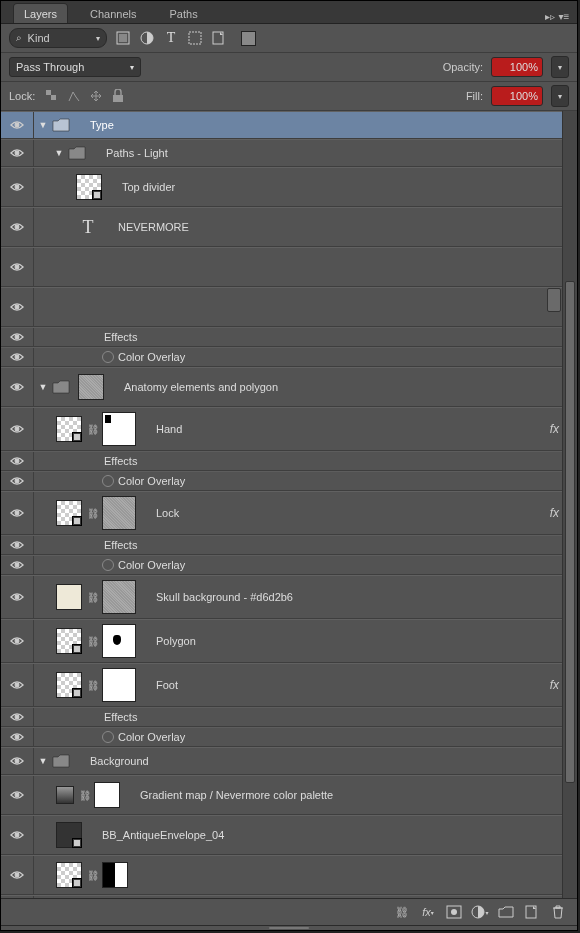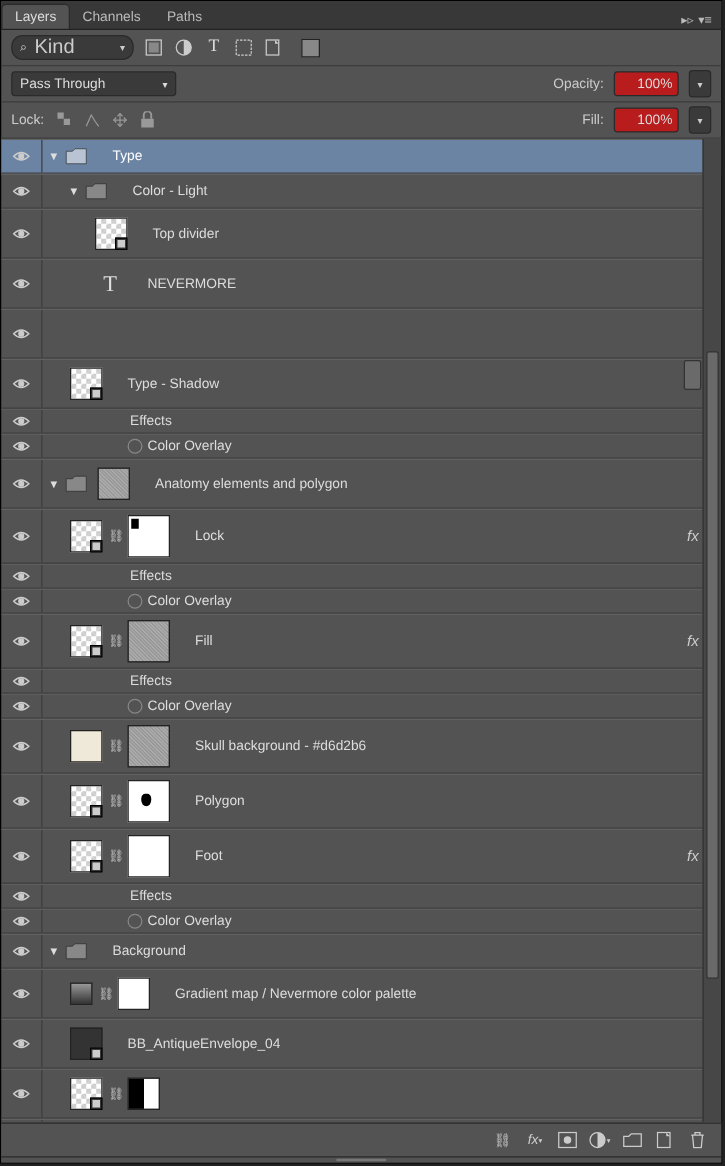--- a/index.html
+++ b/index.html
@@ -1,27 +1,27 @@
 <!DOCTYPE html>
 <html><head>
 <meta charset="utf-8">
 <style>
   html,body{margin:0;padding:0;background:#222;font-family:Tahoma,Arial,sans-serif;font-size:11px;color:#ccc;width:580px;height:933px;overflow:hidden}
   .panel{width:576px;height:929px;background:#535353;border:1px solid #000;display:flex;flex-direction:column;position:relative}
   
   .tabs{height:22px;background:#383838;display:flex;align-items:flex-end;border-bottom:1px solid #222;position:relative}
-  .tab{padding:4px 10px 3px;color:#bbb;font-size:11px;cursor:pointer;border-top-left-radius:3px;border-top-right-radius:3px;margin-left:1px}
+  .tab{padding:4px 10px 3px;color:#bbb;font-size:11px;cursor:pointer;border-top-left-radius:3px;border-top-right-radius:3px;margin-left:13px}
   .tab.active{background:#535353;color:#ddd;box-shadow:0 -1px 0 #2a2a2a,1px 0 0 #2a2a2a,-1px 0 0 #2a2a2a}
   .tabs-right{margin-left:auto;display:flex;align-items:center;padding-right:6px;color:#bbb}
   .mini{width:14px;height:14px;display:flex;align-items:center;justify-content:center;cursor:pointer;font-size:10px}
   
   .row{display:flex;align-items:center;height:28px;padding:0 8px;border-bottom:1px solid #3d3d3d;gap:8px}
   .search{width:84px;height:18px;background:#3a3a3a;border:1px solid #2a2a2a;border-radius:9px;display:flex;align-items:center;padding:0 6px;color:#ccc;gap:4px}
   .search .mag{font-size:10px}
-  .search input{background:transparent;border:none;color:#ccc;font-size:16px;width:38px;outline:none}
+  .search input{background:transparent;border:none;color:#ccc;font-size:11px;width:38px;outline:none}
   .search .dd{margin-left:auto;font-size:8px}
   .ficons{display:flex;gap:8px}
   .ficon{width:16px;height:16px;display:flex;align-items:center;justify-content:center;color:#ddd;cursor:pointer}
   .swatch{width:13px;height:13px;background:#888;border:1px solid #222;margin-left:6px}
   
   .blend{width:118px;height:18px;background:#3a3a3a;border:1px solid #2a2a2a;border-radius:3px;display:flex;align-items:center;padding:0 6px;color:#ddd}
   .blend .dd{margin-left:auto;font-size:8px}
   .lbl{color:#ccc;font-size:11px}
   .pct{width:42px;height:18px;background:#b91c1c;border:1px solid #2a2a2a;border-radius:3px;display:flex;align-items:center;justify-content:flex-end;padding:0 4px;color:#ddd}
   .stepbtn{width:16px;height:20px;background:#3a3a3a;border:1px solid #2a2a2a;border-radius:3px;display:flex;align-items:center;justify-content:center;font-size:8px;cursor:pointer}
@@ -189,21 +189,21 @@
             <path d="M1 5 Q8 -2 15 5 Q8 12 1 5 Z"></path>
             <circle cx="8" cy="5" r="2.2" fill="#ccc"></circle>
           </svg>
         </div>
       <div class="content">
           <span class="indent" style="width:20px"></span>
           <span class="twist">▼</span>
         <span class="folder"><svg viewBox="0 0 18 14">
               <path d="M1 3 L6 3 L8 1 L17 1 L17 13 L1 13 Z"></path>
             </svg></span>
-        <span class="name">Color - Light</span>
+        <span class="name">Paths - Light</span>
       </div>
     </div>
 
     <div class="layer big">
       <div class="eye">
           <svg viewBox="0 0 16 10">
             <path d="M1 5 Q8 -2 15 5 Q8 12 1 5 Z"></path>
             <circle cx="8" cy="5" r="2.2" fill="#ccc"></circle>
           </svg>
         </div>
@@ -239,29 +239,20 @@
         </div>
     </div>
 
     <div class="layer big" style="position:relative">
       <div class="eye">
           <svg viewBox="0 0 16 10">
             <path d="M1 5 Q8 -2 15 5 Q8 12 1 5 Z"></path>
             <circle cx="8" cy="5" r="2.2" fill="#ccc"></circle>
           </svg>
         </div>
-      <div class="content">
-          <span class="indent" style="width:22px"></span>
-        <div class="thumb checker">
-            <div class="smartbadge"></div>
-          </div>
-        <span class="name">Type - Shadow</span>
-        <span class="fx">fx</span>
-          <span class="sidearr">▲</span>
-      </div>
       <div class="miniscroll"></div>
     </div>
     <div class="sub">
         <div class="eye">
           <svg viewBox="0 0 16 10">
             <path d="M1 5 Q8 -2 15 5 Q8 12 1 5 Z"></path>
             <circle cx="8" cy="5" r="2.2" fill="#ccc"></circle>
           </svg>
         </div>
         <div class="content">
@@ -310,21 +301,21 @@
         </div>
       <div class="content">
           <span class="indent" style="width:22px"></span>
         <div class="thumb checker">
             <div class="smartbadge"></div>
           </div>
         <span class="link">⛓</span>
         <div class="thumb thumbL" style="background:#fff">
             <div style="position:absolute;left:2px;top:2px;width:6px;height:8px;background:#000"></div>
           </div>
-        <span class="name">Lock</span>
+        <span class="name">Hand</span>
         <span class="fx">fx</span>
           <span class="sidearr">▲</span>
       </div>
     </div>
     <div class="sub">
         <div class="eye">
           <svg viewBox="0 0 16 10">
             <path d="M1 5 Q8 -2 15 5 Q8 12 1 5 Z"></path>
             <circle cx="8" cy="5" r="2.2" fill="#ccc"></circle>
           </svg>
@@ -355,21 +346,21 @@
             <circle cx="8" cy="5" r="2.2" fill="#ccc"></circle>
           </svg>
         </div>
       <div class="content">
           <span class="indent" style="width:22px"></span>
         <div class="thumb checker">
             <div class="smartbadge"></div>
           </div>
         <span class="link">⛓</span>
         <div class="thumb thumbL texture"></div>
-        <span class="name">Fill</span>
+        <span class="name">Lock</span>
         <span class="fx">fx</span>
           <span class="sidearr">▲</span>
       </div>
     </div>
     <div class="sub">
         <div class="eye">
           <svg viewBox="0 0 16 10">
             <path d="M1 5 Q8 -2 15 5 Q8 12 1 5 Z"></path>
             <circle cx="8" cy="5" r="2.2" fill="#ccc"></circle>
           </svg>

